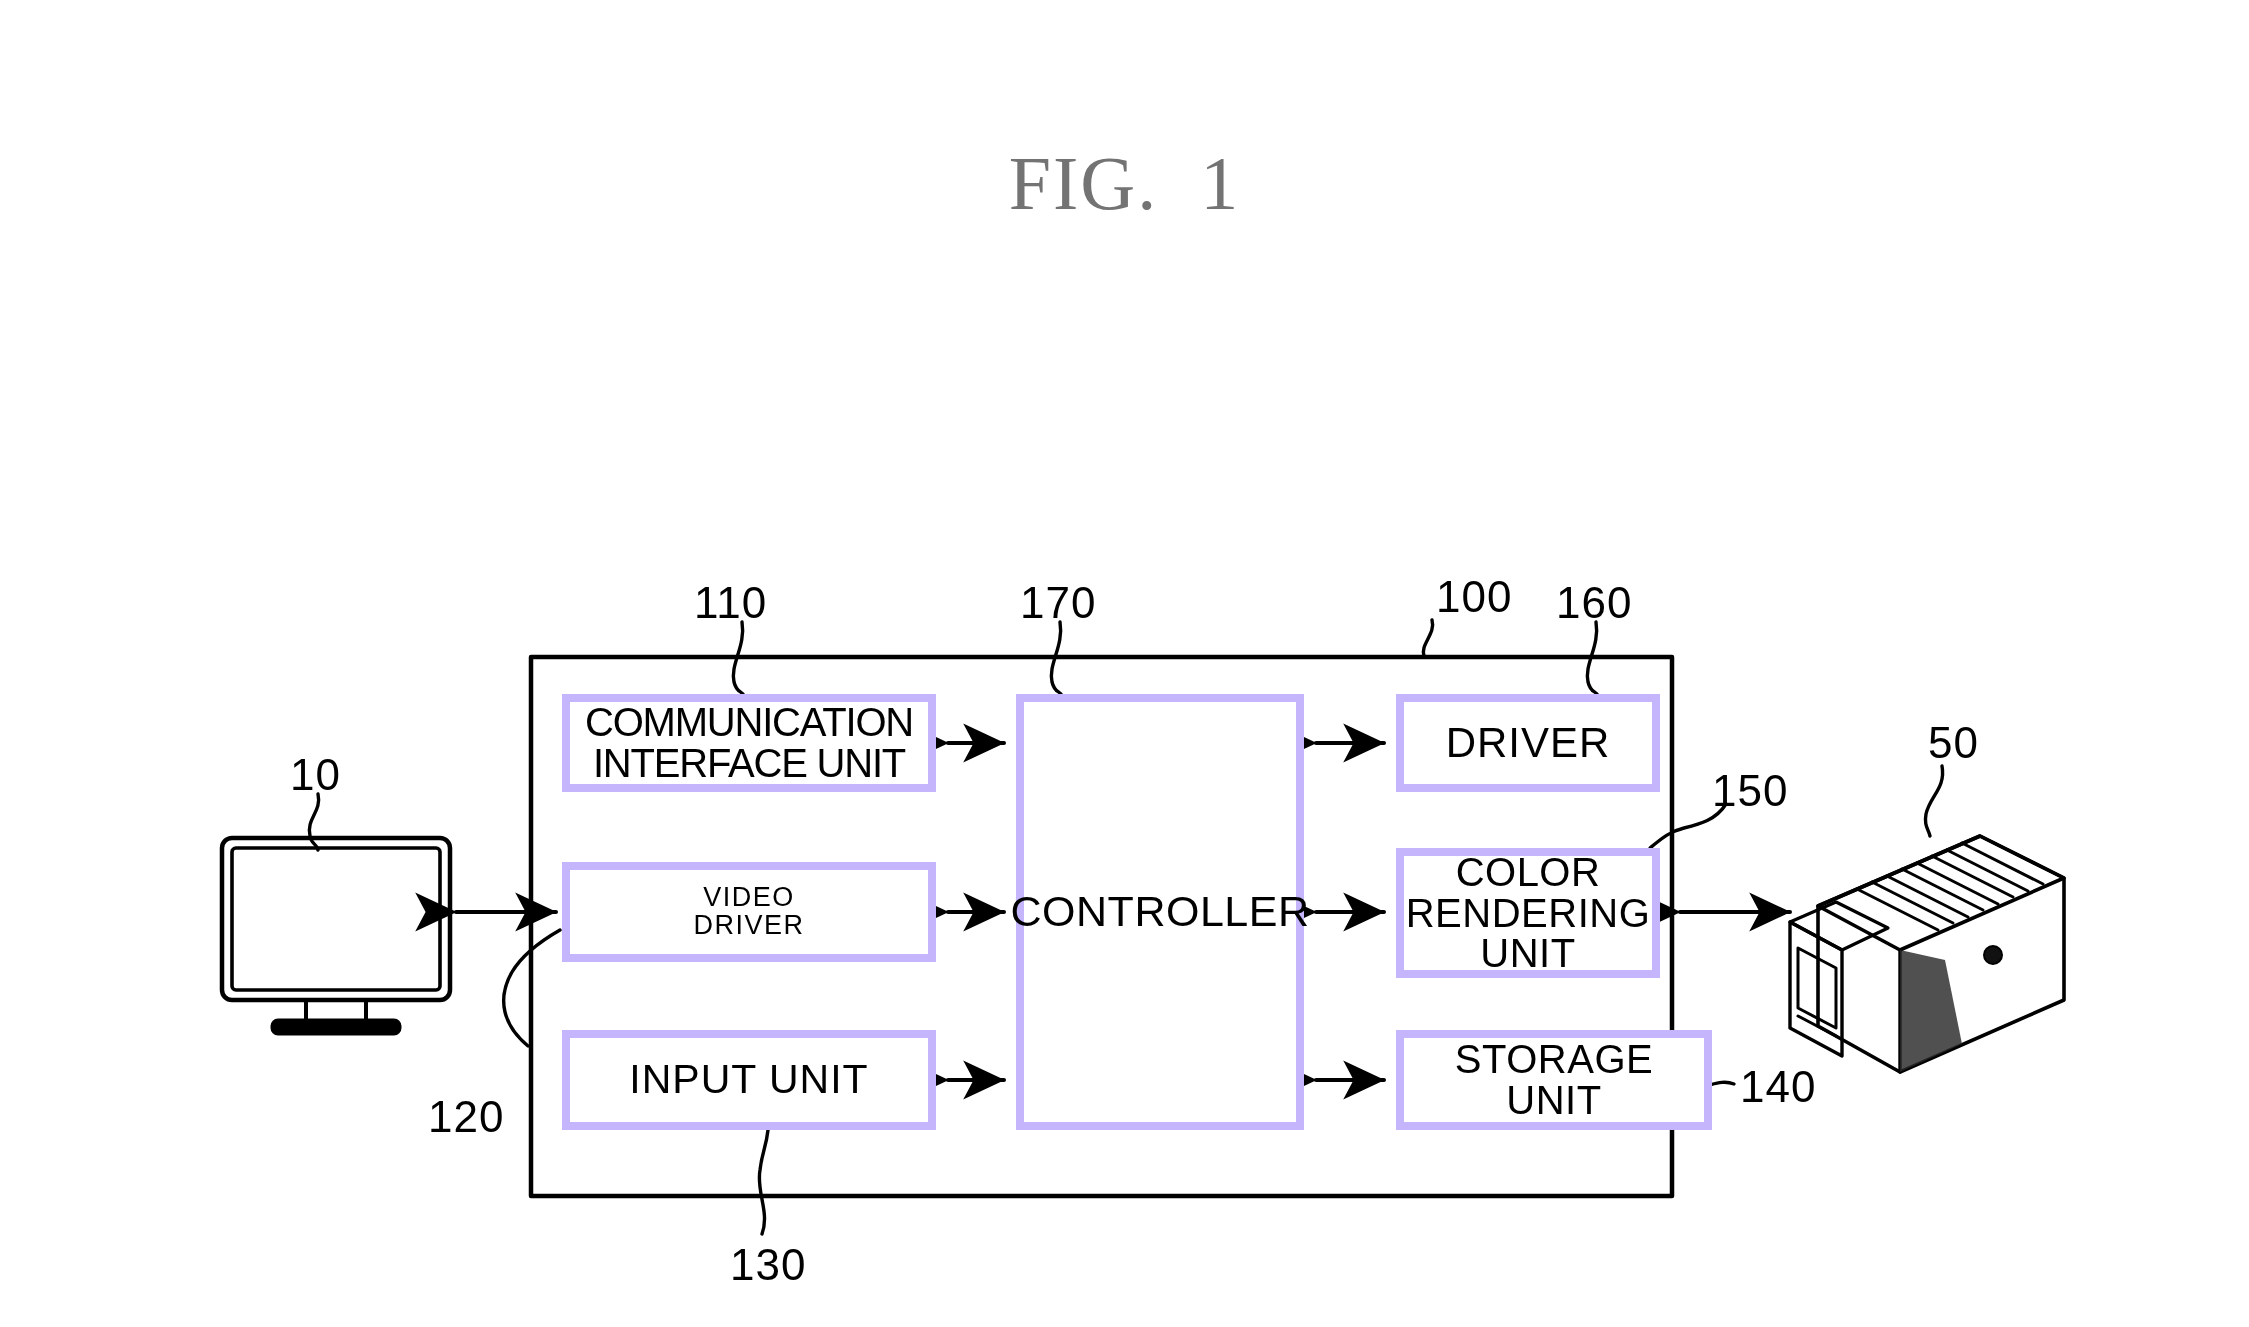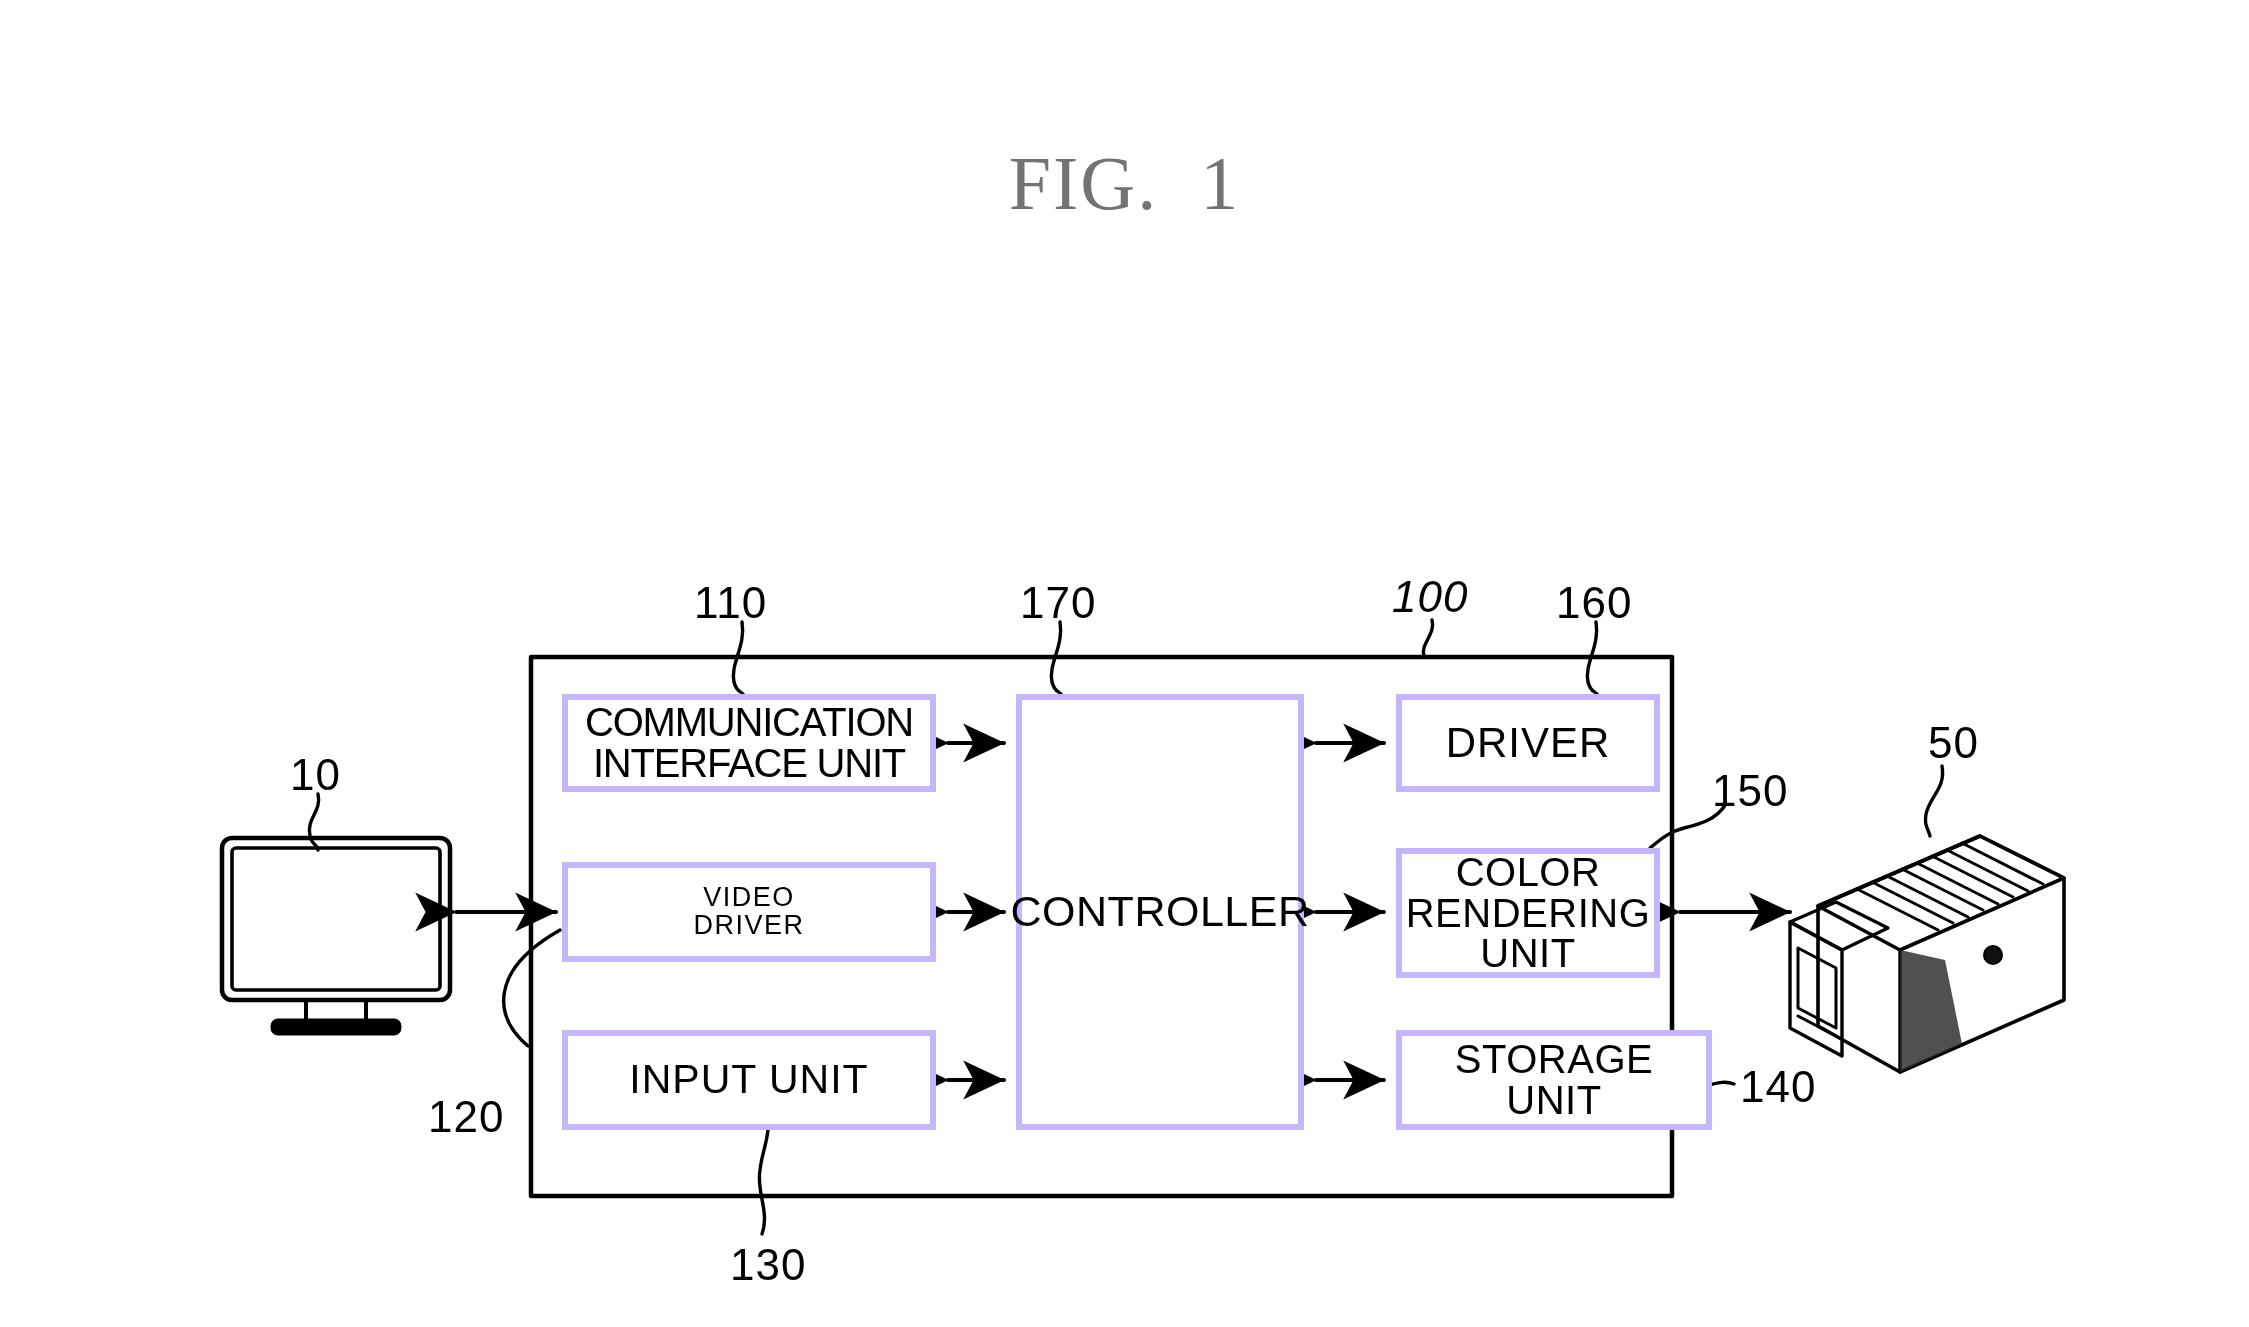--- a/index.html
+++ b/index.html
@@ -16,21 +16,21 @@
     font-size:76px;letter-spacing:2px;font-weight:400;
     color:#737373;white-space:pre;
   }
 
   
   #artwork{position:absolute;left:0;top:0;width:2249px;height:1327px;}
 
   
   .blk{
     position:absolute;box-sizing:border-box;
-    border:6px solid #c4b5fd;background:#fff;
+    border:8px solid #c4b5fd;background:#fff;
     display:flex;align-items:center;justify-content:center;
     text-align:center;line-height:1.02;
     font-family:"Liberation Sans","DejaVu Sans",sans-serif;
     font-weight:400;color:#000;white-space:pre-line;
   }
   .blk span{display:block;}
 
   #box-comm   {left:562px; top:694px;  width:374px; height:98px;  font-size:40px; letter-spacing:-1.2px;}
   #box-video  {left:562px; top:862px;  width:374px; height:100px; font-size:27px; letter-spacing:1.5px;}
   #box-input  {left:562px; top:1030px; width:374px; height:100px; font-size:41px; letter-spacing:1px;}
@@ -41,21 +41,21 @@
 
   
   .ref{
     position:absolute;
     font-family:"Liberation Sans","DejaVu Sans",sans-serif;
     font-size:44px;font-weight:400;color:#000;
     letter-spacing:1px;white-space:nowrap;
   }
   #ref-110{left:694px; top:578px;}
   #ref-170{left:1020px;top:578px;}
-  #ref-100{left:1392px;top:572px;font-style:italic;}
+  #ref-100{left:1436px;top:572px;}
   #ref-160{left:1556px;top:578px;}
   #ref-10 {left:290px; top:750px;}
   #ref-120{left:428px; top:1044px;margin-top:48px;}
   #ref-130{left:730px; top:1240px;}
   #ref-150{left:1712px;top:766px;}
   #ref-140{left:1740px;top:1062px;}
   #ref-50 {left:1928px;top:718px;}
 </style>
 </head>
 <body>

